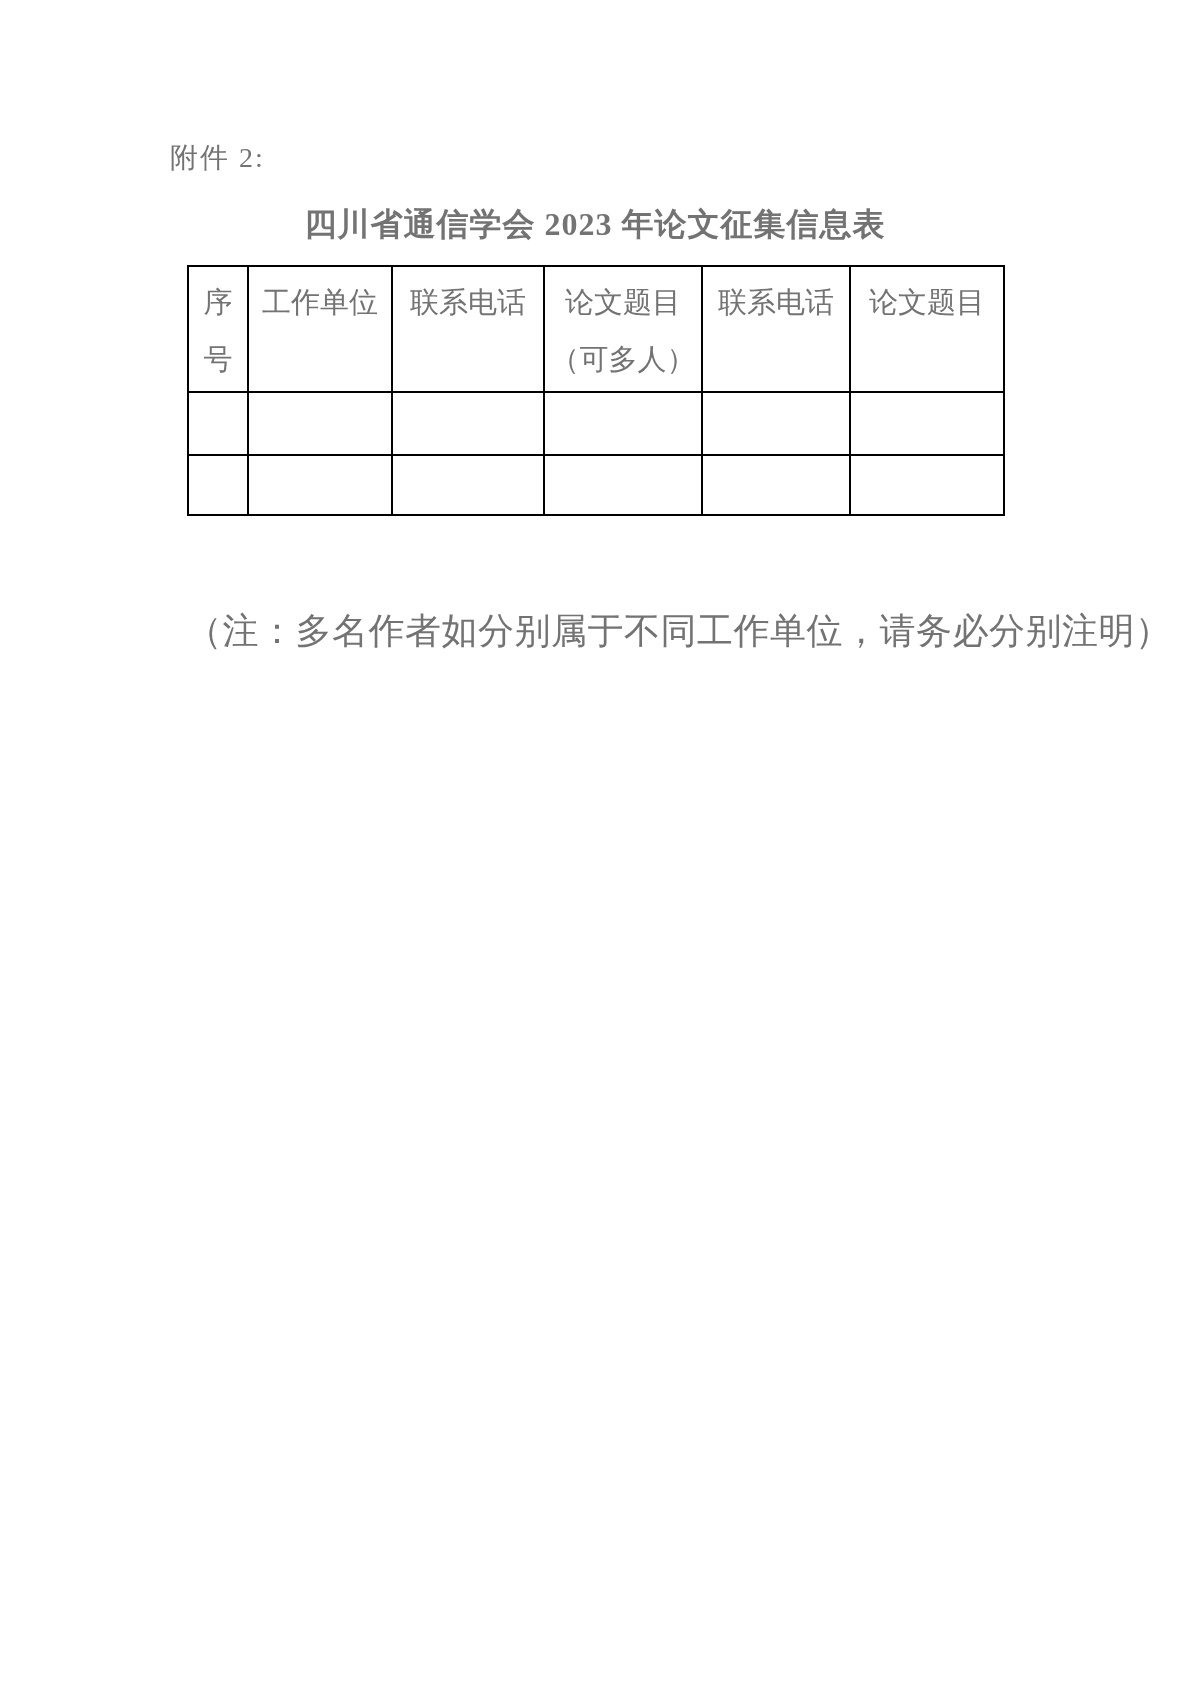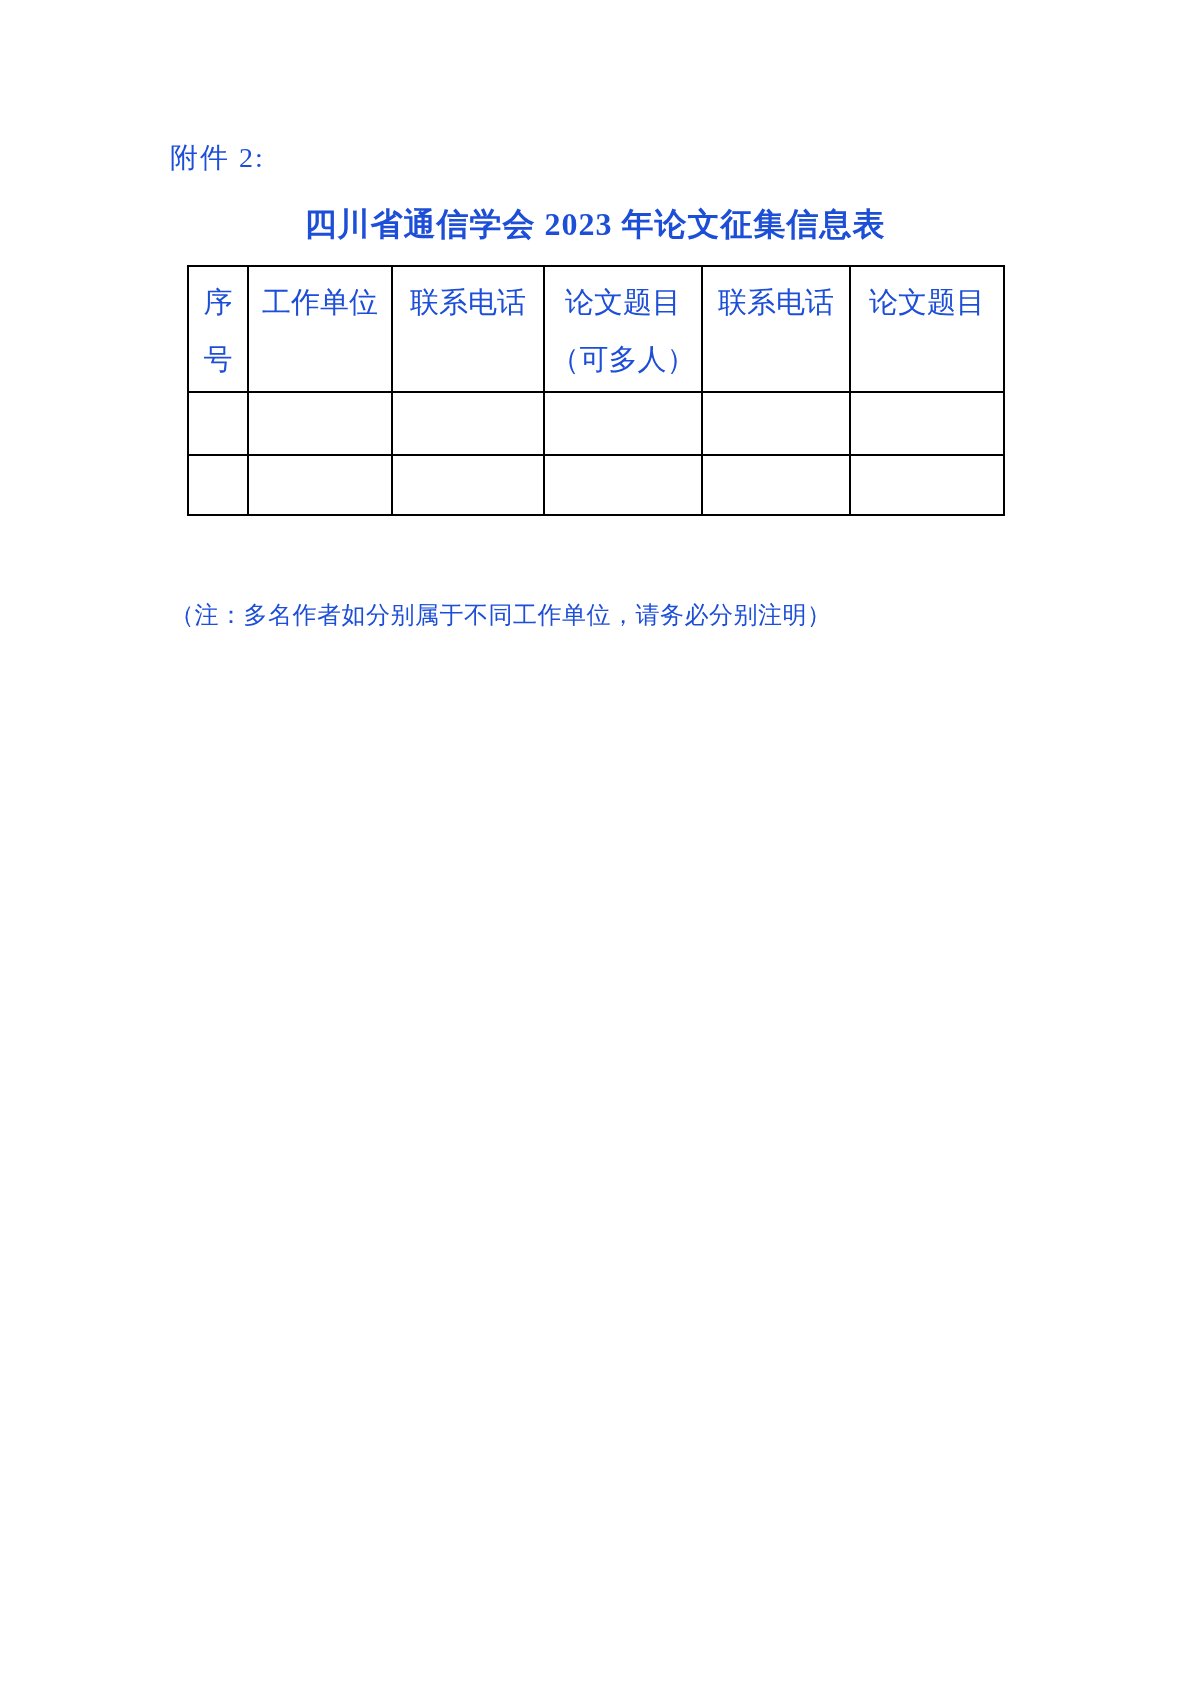--- a/index.html
+++ b/index.html
@@ -5,21 +5,21 @@
   html, body {
     margin: 0;
     padding: 0;
     background: #ffffff;
   }
   .page {
     position: relative;
     width: 1190px;
     height: 1683px;
     background: #ffffff;
-    color: #1d4ed8;
+    color: #737373;
     font-family: "Liberation Serif", "DejaVu Serif", serif;
     overflow: hidden;
   }
   .attachment {
     position: absolute;
     left: 170px;
     top: 138px;
     margin: 0;
     font-size: 28px;
     line-height: 40px;
@@ -64,22 +64,22 @@
     height: 57px;
     line-height: 57px;
     white-space: nowrap;
   }
   .info-table tbody tr.row-1 { height: 63px; }
   .info-table tbody tr.row-2 { height: 60px; }
   .note {
     position: absolute;
     left: 170px;
     top: 594px;
-    margin: 0;
-    font-size: 24px;
+    margin: 16px;
+    font-size: 36px;
     line-height: 42px;
     letter-spacing: 0.5px;
     white-space: nowrap;
   }
 </style>
 </head>
 <body>
 
 <div class="page">
 

